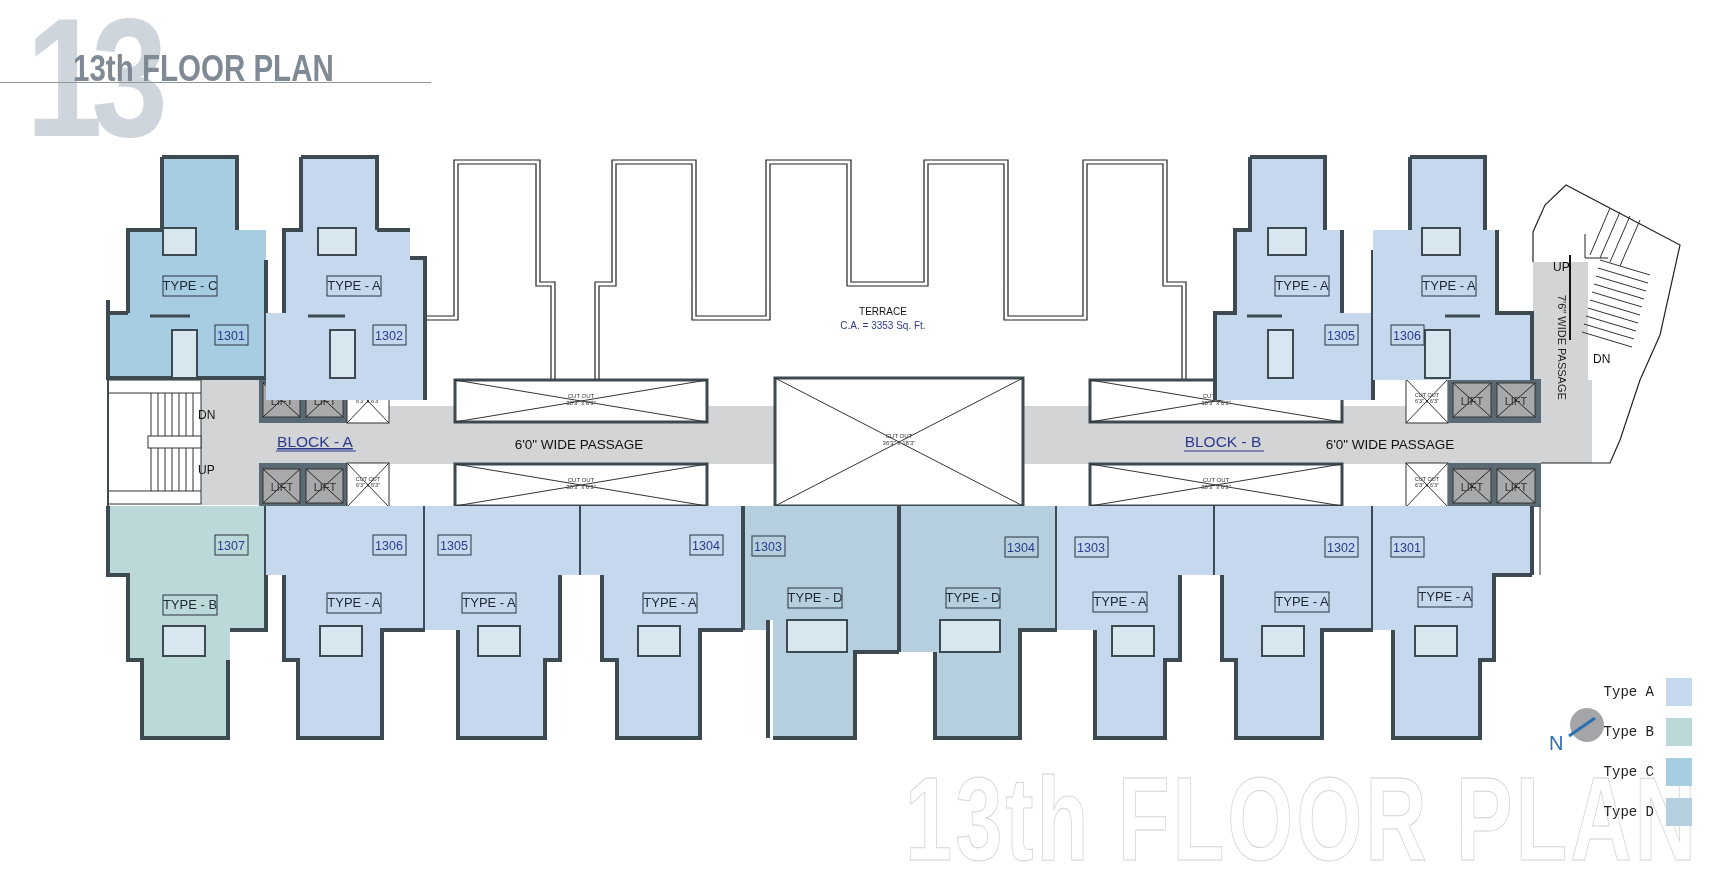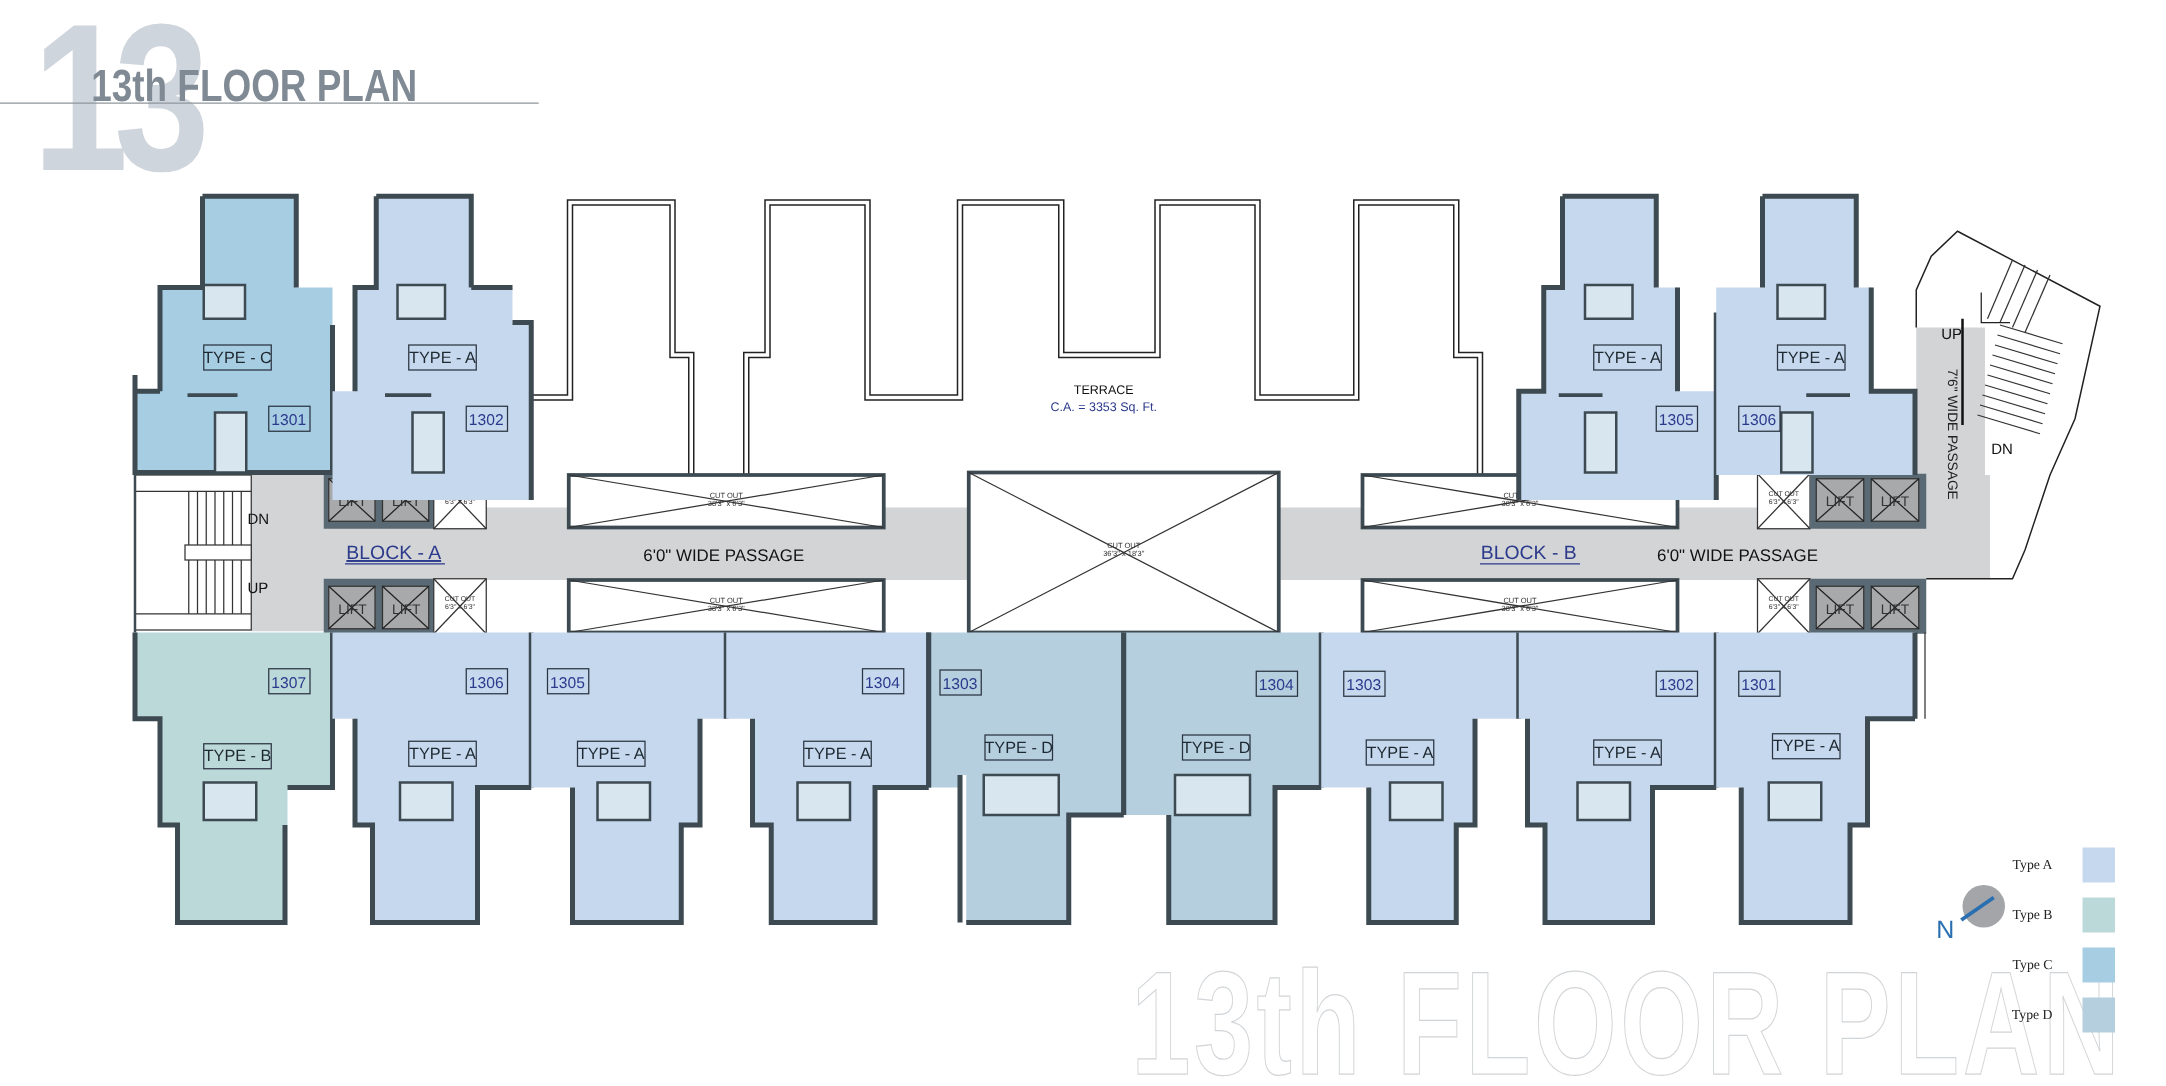--- a/index.html
+++ b/index.html
@@ -4,21 +4,21 @@
 <style>
   html, body { margin: 0; padding: 0; background: #ffffff; }
   body { width: 1733px; height: 869px; position: relative; overflow: hidden; font-family: "Liberation Sans", sans-serif; }
   #plan { position: absolute; left: 0; top: 0; }
   .big-num { position: absolute; left: 26px; top: -6px; font-family: "Liberation Sans", sans-serif; font-weight: bold; font-size: 168px; letter-spacing: -14px; color: #cfd5dc; line-height: 1; transform: scaleX(0.82); transform-origin: left top; }
   .title { position: absolute; left: 73px; top: 48px; font-family: "Liberation Sans", sans-serif; font-weight: bold; font-size: 36px; color: #808a94; transform: scaleX(0.82); transform-origin: left top; white-space: nowrap; }
   .title-rule { position: absolute; left: 0; top: 82px; width: 431px; height: 1px; background: #8f969c; }
   .watermark { position: absolute; left: 905px; top: 760px; font-family: "Liberation Sans", sans-serif; font-weight: bold; font-size: 118px; color: #ffffff; -webkit-text-stroke: 1px #d2d5d8; white-space: nowrap; transform: scaleX(0.72); transform-origin: left top; line-height: 1; letter-spacing: 4px; }
   .legend { position: absolute; left: 1600px; top: 672px; }
   .legend-row { display: flex; align-items: center; justify-content: flex-end; height: 40px; width: 92px; }
-  .legend-label { font-family: Liberation Serif, serif; font-size: 11px; color: #222; margin-right: 24px; }
+  .legend-label { font-family: Liberation Mono, monospace; font-size: 14px; color: #222; margin-right: 12px; }
   .legend-swatch { width: 26px; height: 28px; }
   .compass { position: absolute; left: 1545px; top: 700px; width: 60px; height: 60px; }
   svg text { font-family: "Liberation Sans", sans-serif; }
 </style>
 </head>
 <body>
 
 <div class="big-num">13</div>
 <div class="title">13th FLOOR PLAN</div>
 <div class="title-rule"></div>

